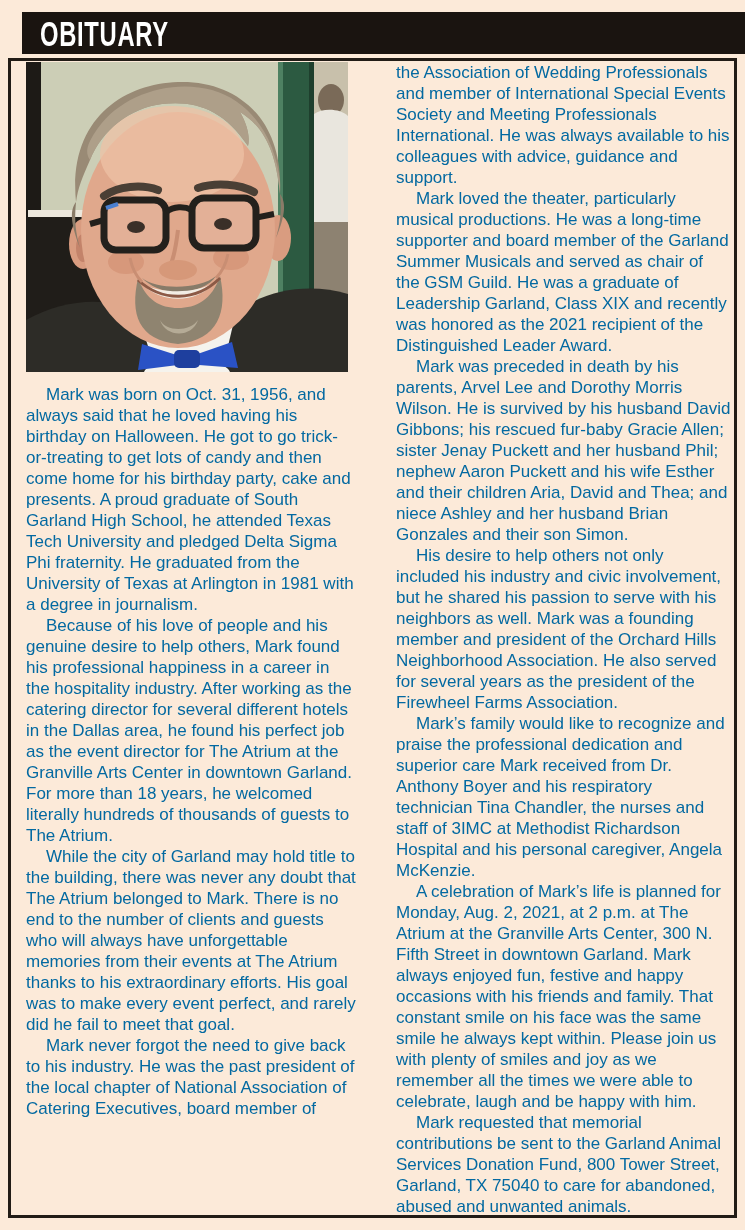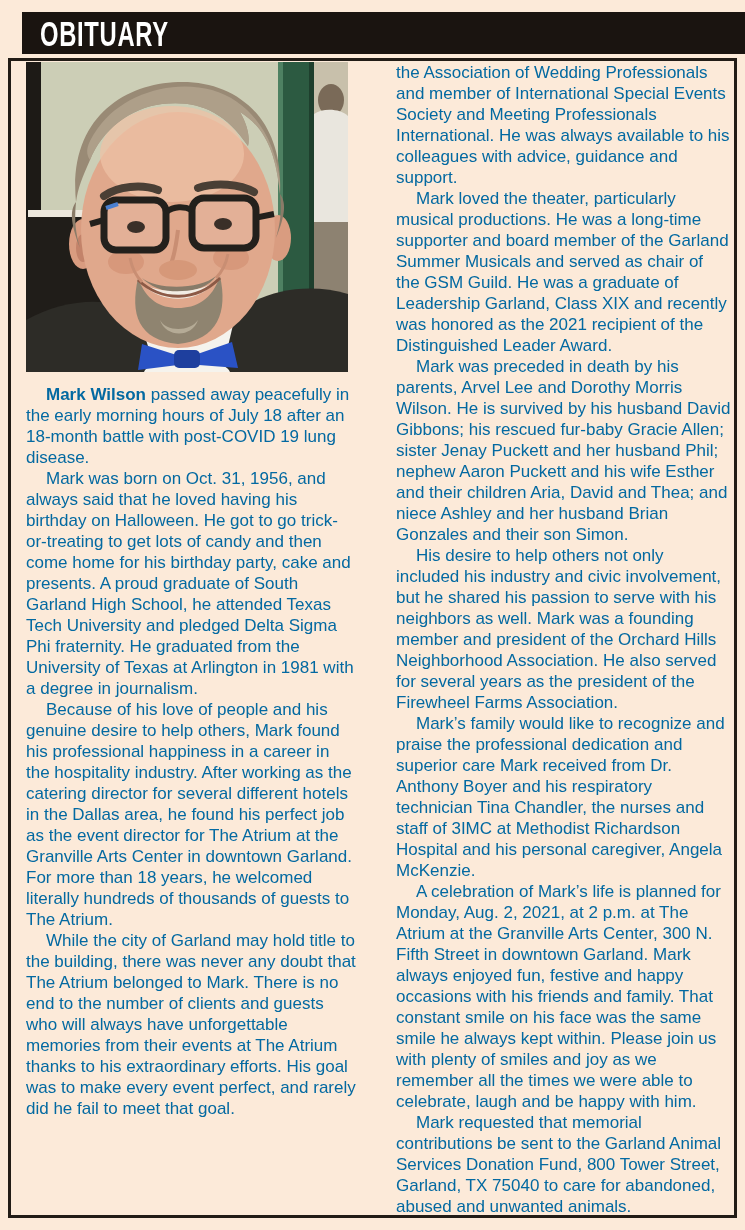--- a/index.html
+++ b/index.html
@@ -137,24 +137,24 @@
           <path d="M134,258 C140,270 164,270 172,258 C166,276 140,276 134,258 Z" fill="#b5ab96"></path>
           <path d="M116,216 C130,228 174,228 190,214 C184,224 168,230 152,230 C136,230 124,224 116,216 Z" fill="#877b69"></path>
 
           <path d="M116,222 C136,242 170,242 190,220 C168,232 138,232 116,222 Z" fill="#f2ede4"></path>
           <path d="M112,218 C136,240 170,240 194,216" stroke="#8c5a46" stroke-width="3" fill="none"></path>
           <path d="M104,196 C106,206 110,214 116,220" stroke="#c98e73" stroke-width="3" fill="none"></path>
           <path d="M202,192 C200,202 196,210 190,216" stroke="#c98e73" stroke-width="3" fill="none"></path>
         </svg>
       </div>
 
-      <p><span class="lead-name">Mark Wilson</span><span> passed away peacefully in the early morning hours of July 18 after an 18-month battle with post-COVID 19 lung disease.</span></p>
       <p>Mark was born on Oct. 31, 1956, and always said that he loved having his birthday on Halloween. He got to go trick-or-treating to get lots of candy and then come home for his birthday party, cake and presents. A proud graduate of South Garland High School, he attended Texas Tech University and pledged Delta Sigma Phi fraternity. He graduated from the University of Texas at Arlington in 1981 with a degree in journalism.</p>
       <p>Because of his love of people and his genuine desire to help others, Mark found his professional happiness in a career in the hospitality industry. After working as the catering director for several different hotels in the Dallas area, he found his perfect job as the event director for The Atrium at the Granville Arts Center in downtown Garland. For more than 18 years, he welcomed literally hundreds of thousands of guests to The Atrium.</p>
       <p>While the city of Garland may hold title to the building, there was never any doubt that The Atrium belonged to Mark. There is no end to the number of clients and guests who will always have unforgettable memories from their events at The Atrium thanks to his extraordinary efforts. His goal was to make every event perfect, and rarely did he fail to meet that goal.</p>
+      <p>Mark never forgot the need to give back to his industry. He was the past president of the local chapter of National Association of Catering Executives, board member of</p>
     </div>
 
     <div class="col col-right">
       <p class="no-indent">the Association of Wedding Professionals and member of International Special Events Society and Meeting Professionals International. He was always available to his colleagues with advice, guidance and support.</p>
       <p>Mark loved the theater, particularly musical productions. He was a long-time supporter and board member of the Garland Summer Musicals and served as chair of the GSM Guild. He was a graduate of Leadership Garland, Class XIX and recently was honored as the 2021 recipient of the Distinguished Leader Award.</p>
       <p>Mark was preceded in death by his parents, Arvel Lee and Dorothy Morris Wilson. He is survived by his husband David Gibbons; his rescued fur-baby Gracie Allen; sister Jenay Puckett and her husband Phil; nephew Aaron Puckett and his wife Esther and their children Aria, David and Thea; and niece Ashley and her husband Brian Gonzales and their son Simon.</p>
       <p>His desire to help others not only included his industry and civic involvement, but he shared his passion to serve with his neighbors as well. Mark was a founding member and president of the Orchard Hills Neighborhood Association. He also served for several years as the president of the Firewheel Farms Association.</p>
       <p>Mark’s family would like to recognize and praise the professional dedication and superior care Mark received from Dr. Anthony Boyer and his respiratory technician Tina Chandler, the nurses and staff of 3IMC at Methodist Richardson Hospital and his personal caregiver, Angela McKenzie.</p>
       <p>A celebration of Mark’s life is planned for Monday, Aug. 2, 2021, at 2 p.m. at The Atrium at the Granville Arts Center, 300 N. Fifth Street in downtown Garland. Mark always enjoyed fun, festive and happy occasions with his friends and family. That constant smile on his face was the same smile he always kept within. Please join us with plenty of smiles and joy as we remember all the times we were able to celebrate, laugh and be happy with him.</p>
       <p>Mark requested that memorial contributions be sent to the Garland Animal Services Donation Fund, 800 Tower Street, Garland, TX 75040 to care for abandoned, abused and unwanted animals.</p>

